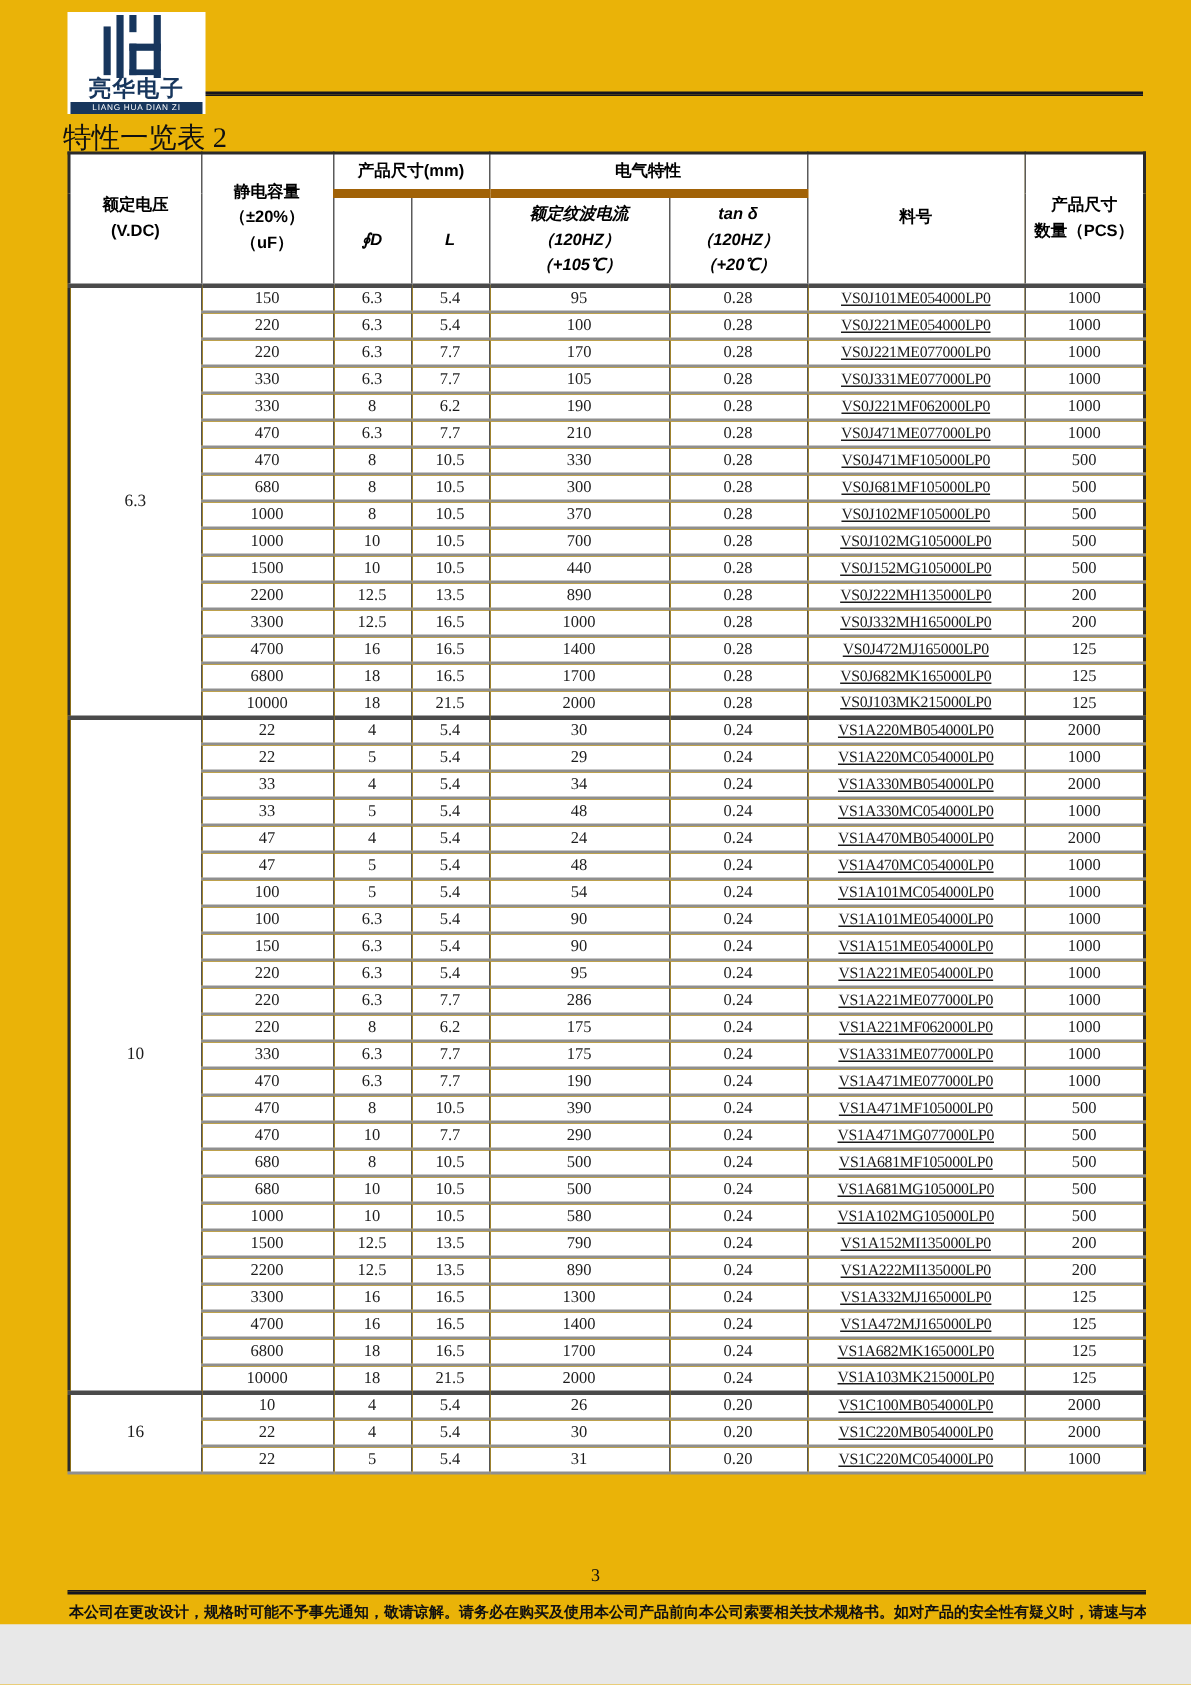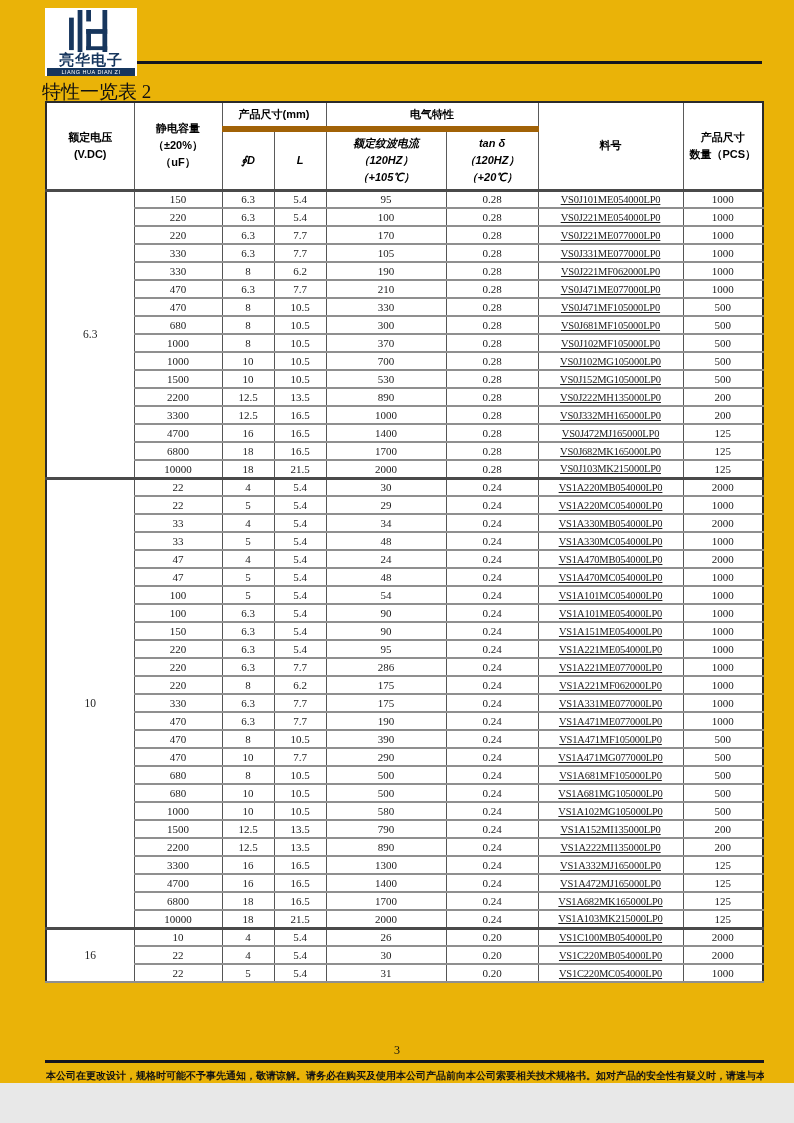--- a/index.html
+++ b/index.html
@@ -235,21 +235,21 @@
           <td class="c-l">10.5</td>
           <td class="c-ripple">700</td>
           <td class="c-tan">0.28</td>
           <td class="c-pn">VS0J102MG105000LP0</td>
           <td class="c-qty">500</td>
         </tr>
         <tr>
           <td class="c-cap">1500</td>
           <td class="c-d">10</td>
           <td class="c-l">10.5</td>
-          <td class="c-ripple">530</td>
+          <td class="c-ripple">440</td>
           <td class="c-tan">0.28</td>
           <td class="c-pn">VS0J152MG105000LP0</td>
           <td class="c-qty">500</td>
         </tr>
         <tr>
           <td class="c-cap">2200</td>
           <td class="c-d">12.5</td>
           <td class="c-l">13.5</td>
           <td class="c-ripple">890</td>
           <td class="c-tan">0.28</td>

